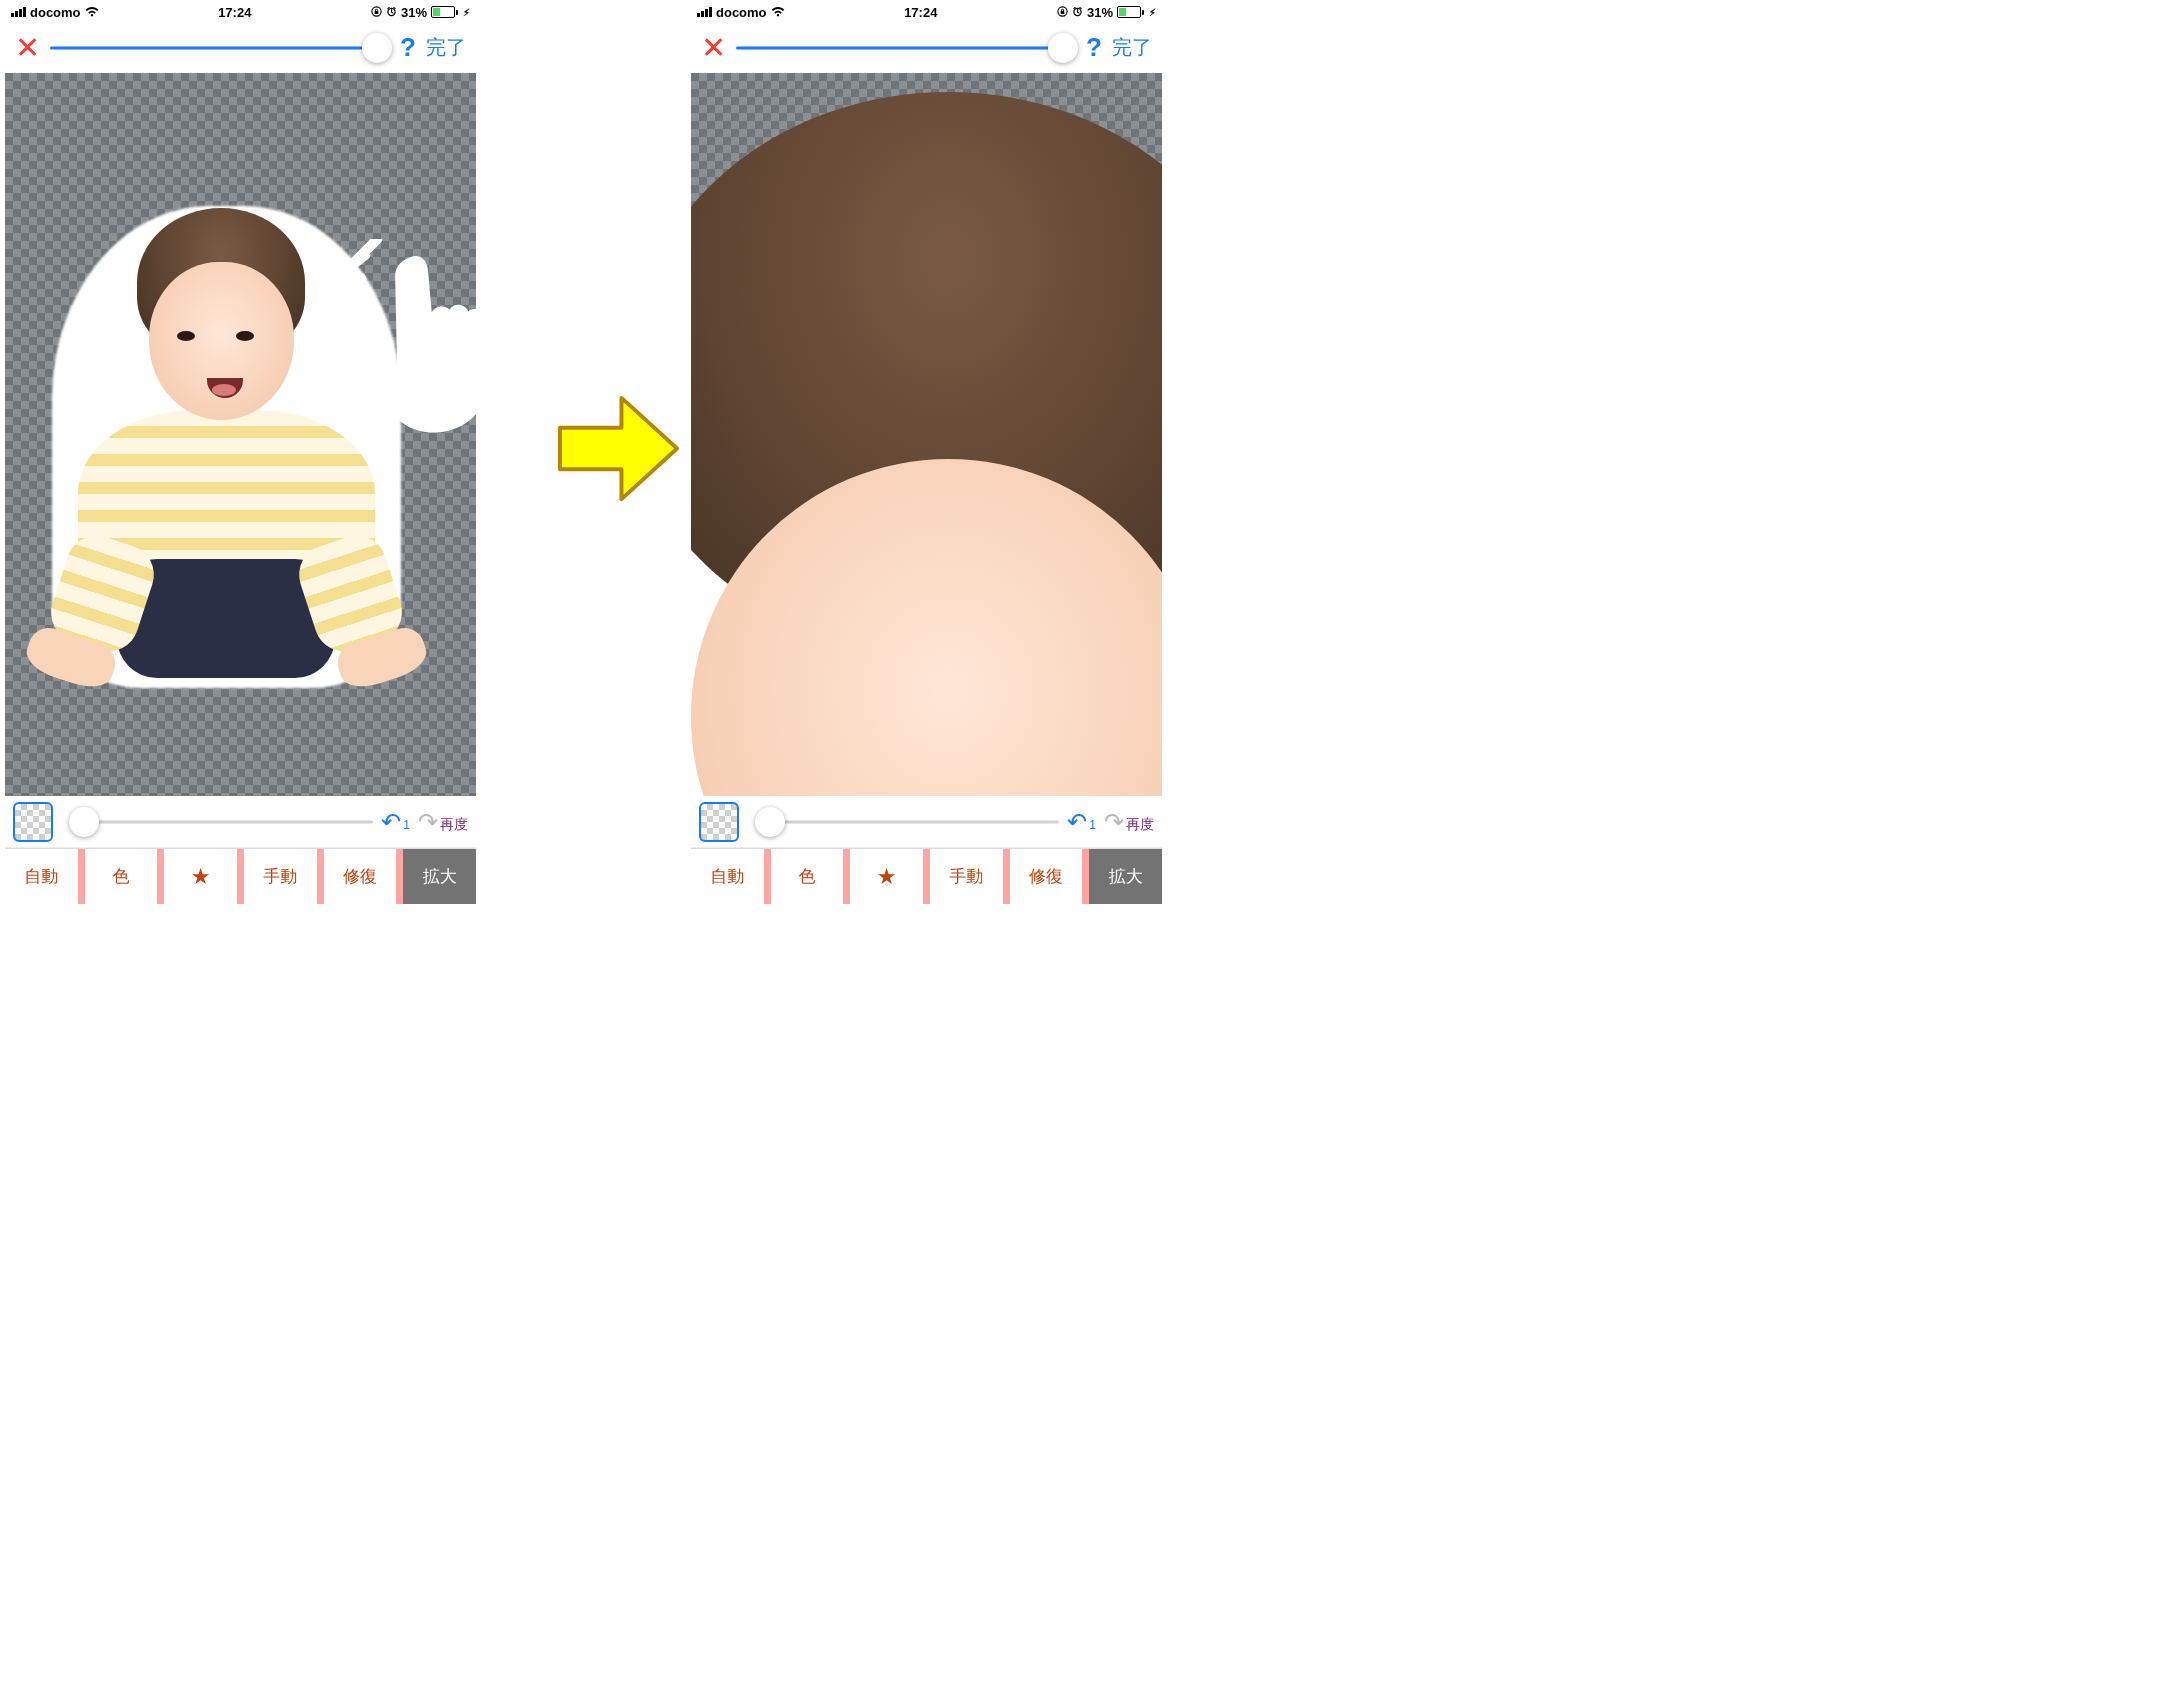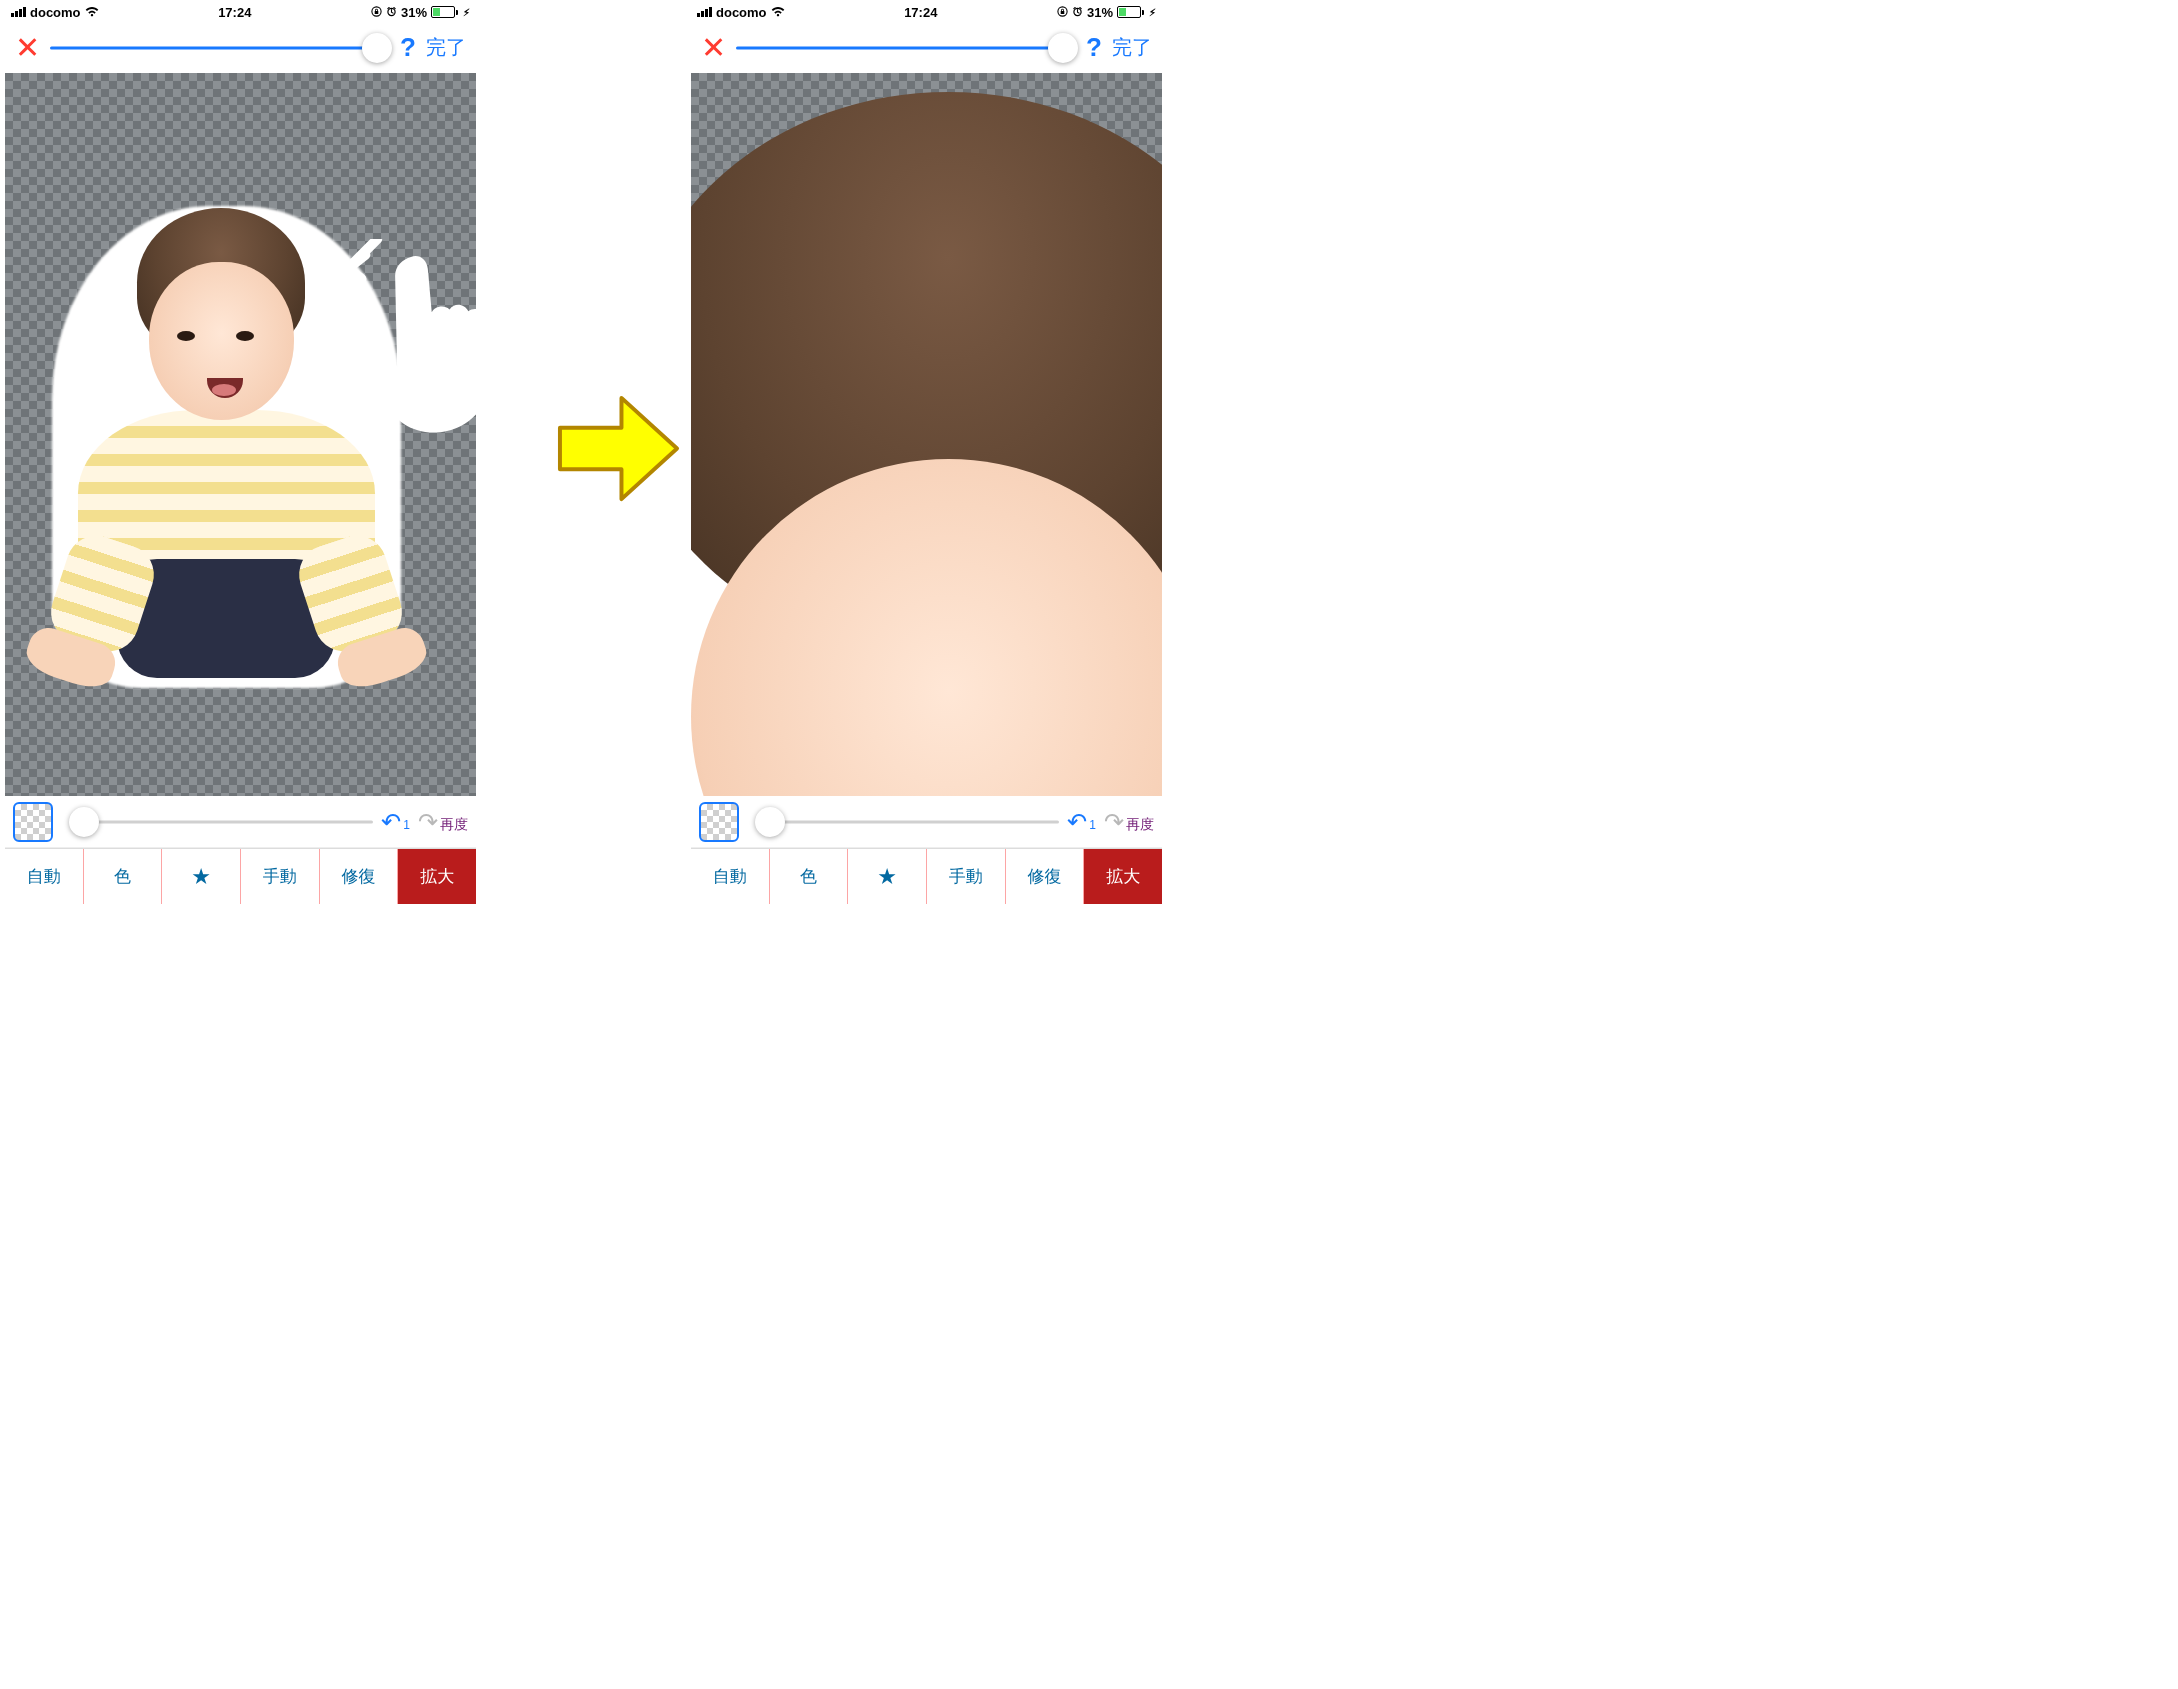--- a/index.html
+++ b/index.html
@@ -93,23 +93,23 @@
   .brush-thumb{position:absolute;left:8px;top:50%;width:30px;height:30px;border-radius:50%;background:#fff;box-shadow:0 1px 5px rgba(0,0,0,.35);transform:translateY(-50%);}
   .undo,.redo{display:flex;flex-direction:row;align-items:flex-end;gap:2px;font-size:12px;cursor:pointer;}
   .undo{color:#1879ff;}
   .redo{color:#b8b8b8;}
   .curved{font-size:24px;line-height:1;}
   .redo .lbl,.undo .lbl{font-size:12px;position:relative;top:-2px;}
   .redo-text{font-size:14px;color:#701a75;}
 
   
   .tabs{display:flex;height:55px;border-top:1px solid #dcdcdc;}
-  .tab{flex:1;display:flex;align-items:center;justify-content:center;font-size:17px;color:#0369a1;border-right:1px solid #fca5a5;cursor:pointer;}
+  .tab{flex:1;display:flex;align-items:center;justify-content:center;font-size:17px;color:#c2410c;border-right:7px solid #fca5a5;cursor:pointer;}
   .tab:last-child{border-right:none;}
-  .tab.active{background:#b91c1c;color:#fff;}
+  .tab.active{background:#737373;color:#fff;}
   .tab.star{font-size:22px;}
 
   
   .big-arrow{position:absolute;left:554px;top:384px;width:129px;height:129px;}
   .big-arrow svg{width:100%;height:100%;}
 
   .ear{position:absolute;background:#f2c4a4;border-radius:50%;}
   .baby-zoom .ear{right:30px;top:574px;width:109px;height:149px;}
 </style>
 </head>

